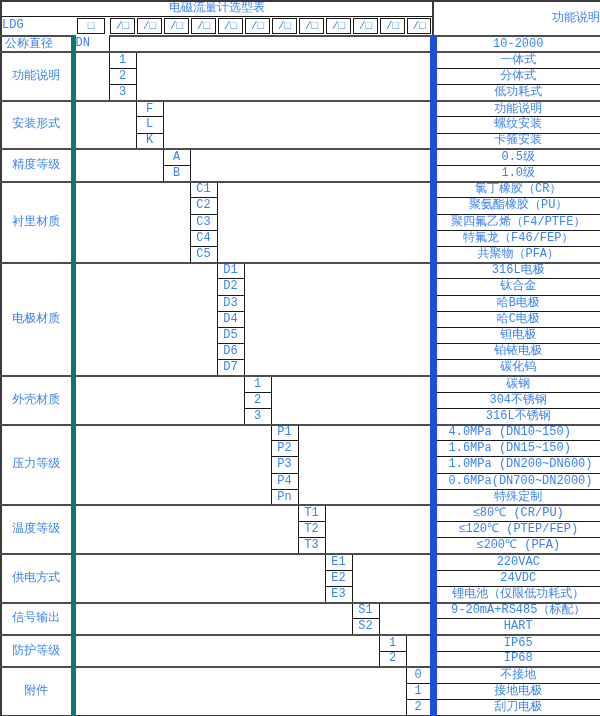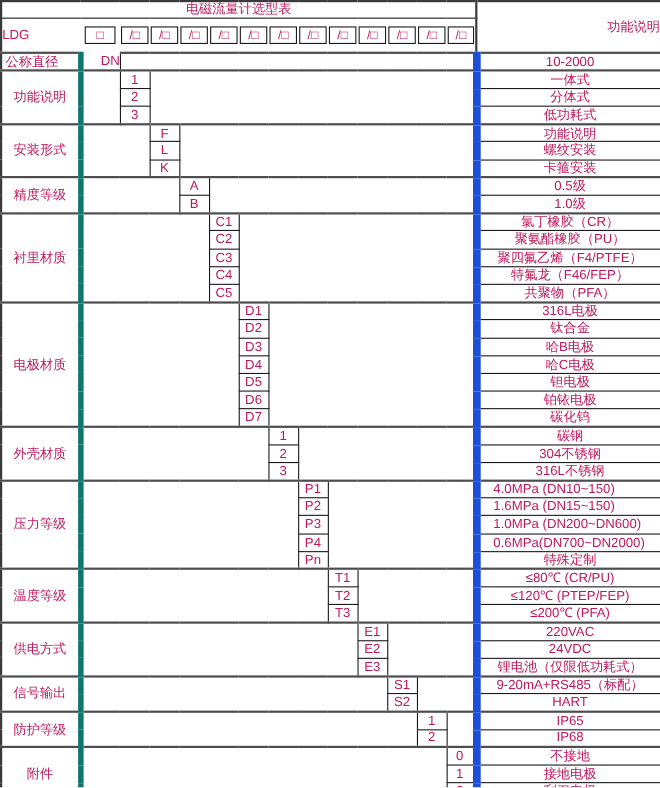--- a/index.html
+++ b/index.html
@@ -5,22 +5,22 @@
   html, body {
     margin: 0;
     padding: 0;
     background: #ffffff;
   }
   .sheet {
     width: 600px;
     height: 716px;
     background: #ffffff;
     overflow: hidden;
-    font-family: Liberation Sans, sans-serif;
-    color: #be185d;
+    font-family: Liberation Mono, monospace;
+    color: #3b82f6;
   }
   table.sel {
     width: 600px;
     height: 716px;
     border-collapse: collapse;
     table-layout: fixed;
     border: 2px solid #3a3a3a;
   }
   table.sel td {
     padding: 0;
@@ -34,21 +34,21 @@
   tr.title-row { height: 15px; }
   td.title {
     text-align: center;
     font-size: 12px;
     border-bottom: 1px solid #1a1a1a;
   }
   td.func-head {
     text-align: right;
     border-left: 2px solid #3a3a3a;
   }
-  tr.ldg-row { height: 32px; }
+  tr.ldg-row { height: 20px; }
   td.ldg-label {
     text-align: left;
     padding-left: 11px;
     font-size: 12px;
   }
   td.box-cell { vertical-align: middle; }
   .ibox {
     border: 1px solid #1a1a1a;
     margin: 1px 1px;
     height: 14px;
@@ -69,21 +69,21 @@
   td.cat-label.left { text-align: left; padding-left: 3px; }
   td.code {
     border: 1px solid #1a1a1a;
     text-align: center;
     font-size: 11px;
   }
   td.code.plain {
     border: none;
     border-right: 1px solid #1a1a1a;
     text-align: left;
-    padding-left: 16px;
+    padding-left: 0;
     font-size: 12px;
   }
   td.filler { border: none; }
   td.desc {
     border-top: 1px solid #1a1a1a;
     border-bottom: 1px solid #1a1a1a;
     border-left: 7px solid #1d4ed8;
     text-align: center;
     font-size: 12px;
   }

